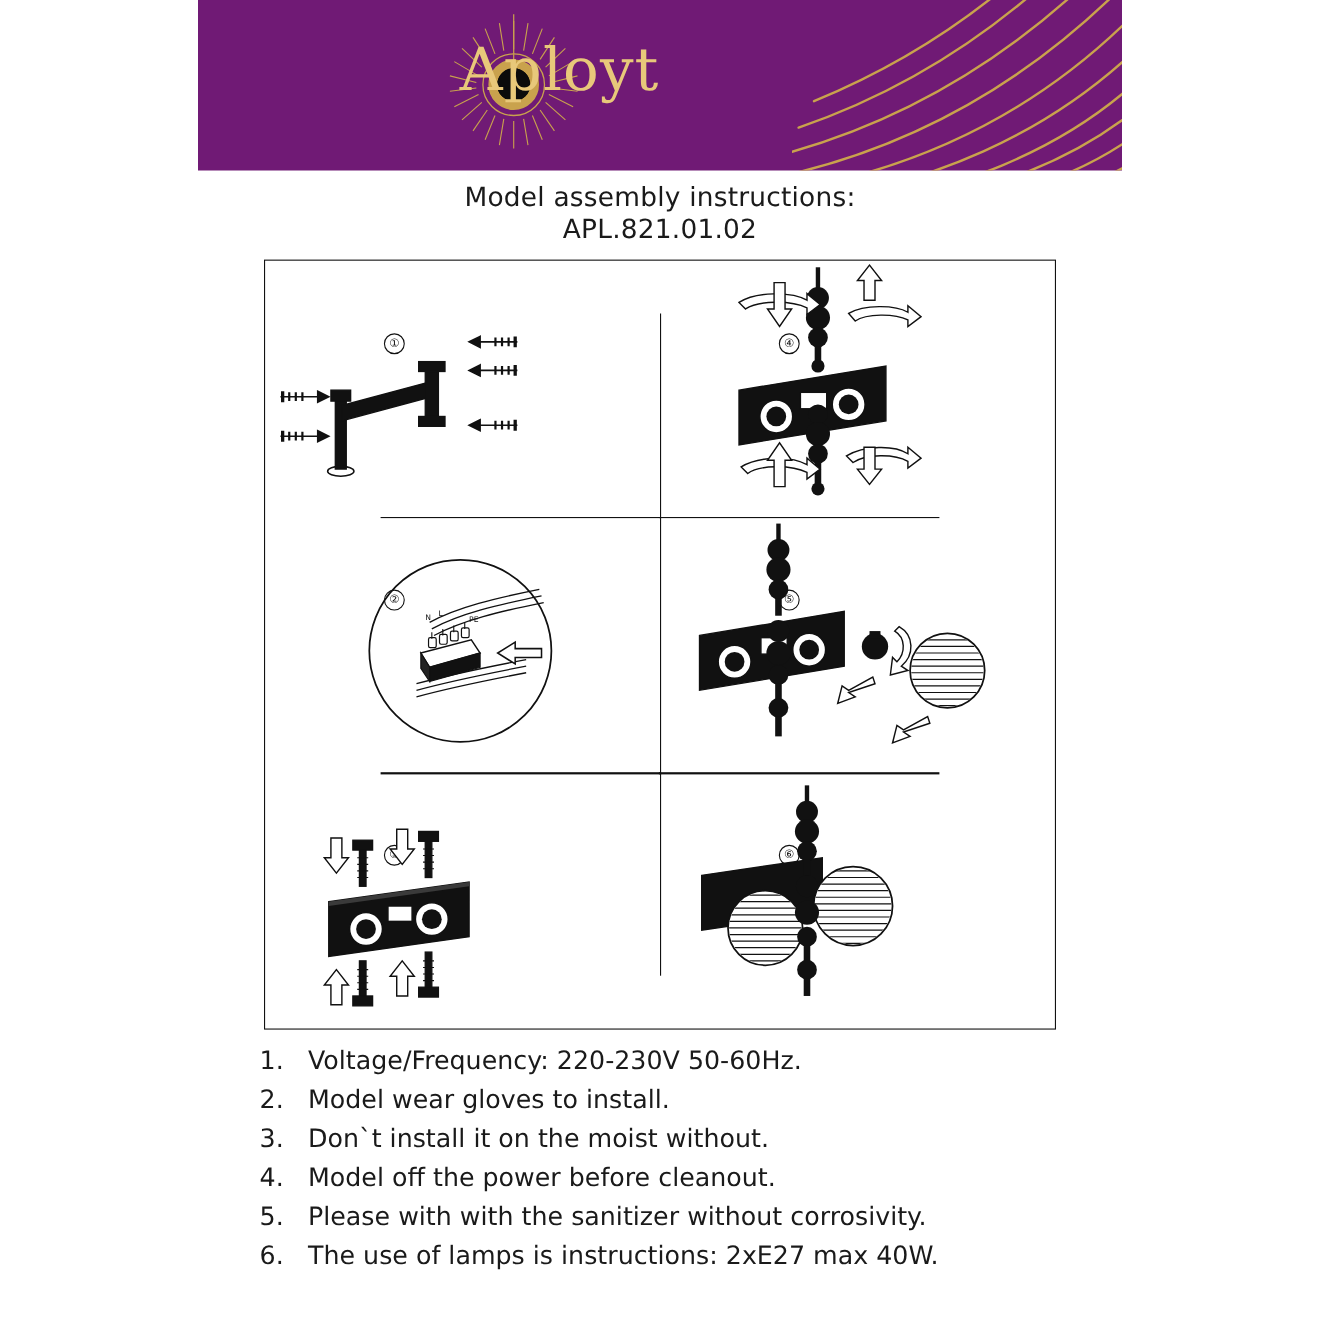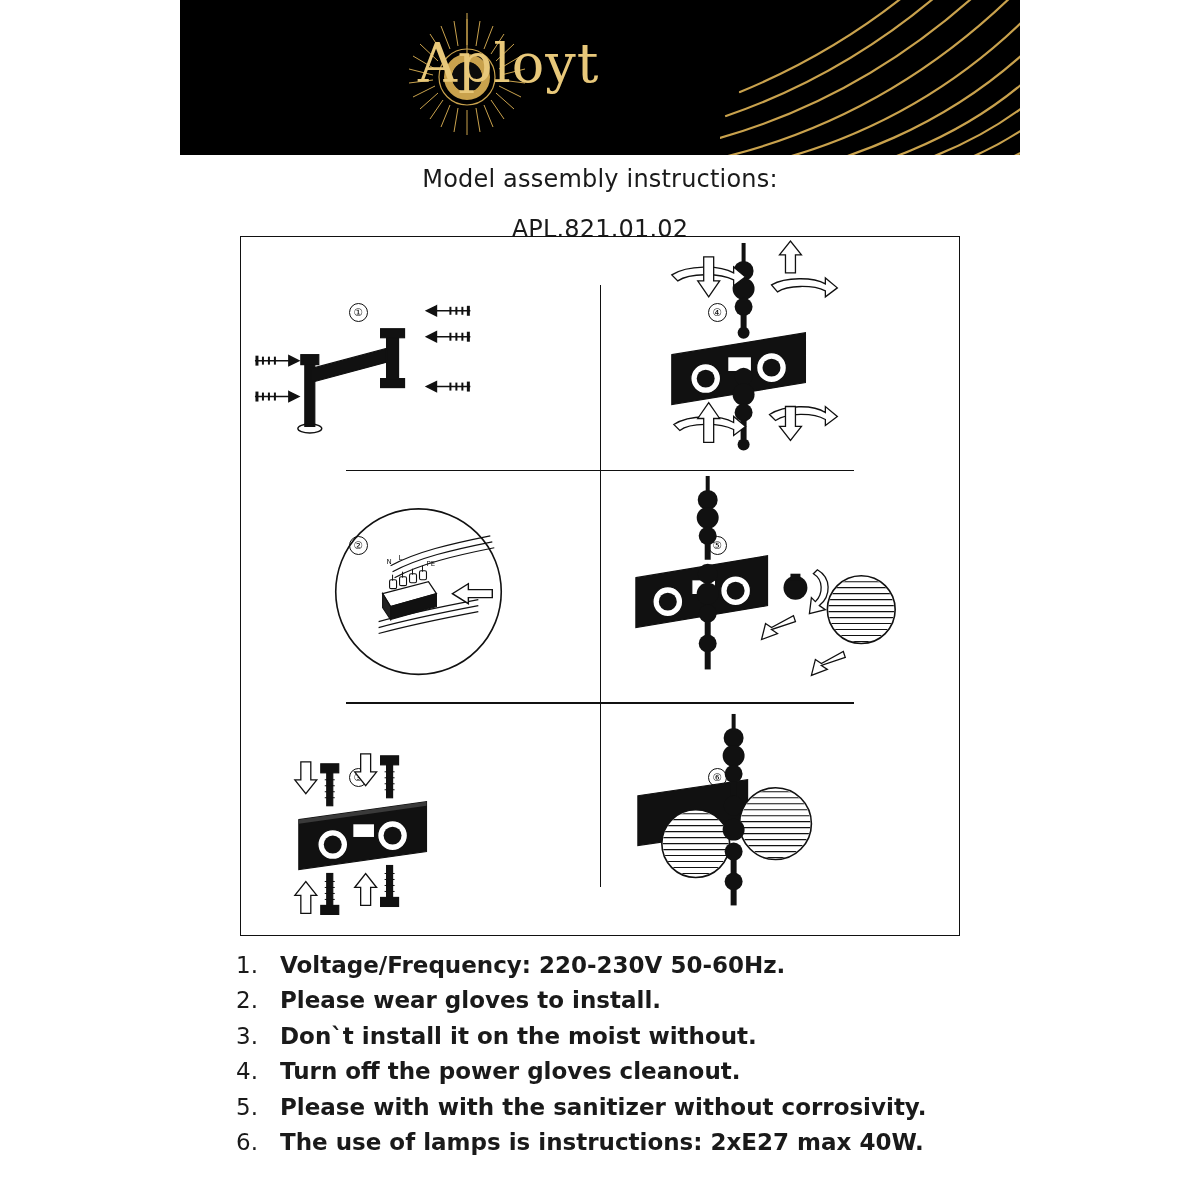--- a/index.html
+++ b/index.html
@@ -16,21 +16,21 @@
     overflow: hidden;
   }
 
   
   .banner {
     position: absolute;
     left: 180px;
     top: 0;
     width: 840px;
     height: 155px;
-    background: #000000;
+    background: #701a75;
     overflow: hidden;
   }
   .banner-inner {
     position: relative;
     width: 100%;
     height: 100%;
   }
   .brand {
     position: absolute;
     left: 238px;
@@ -65,21 +65,21 @@
     text-align: center;
   }
   .title-line1 {
     font-size: 24px;
     color: #1a1a1a;
     letter-spacing: .2px;
   }
   .title-line2 {
     font-size: 24px;
     color: #1a1a1a;
-    margin-top: 22px;
+    margin-top: 1px;
     letter-spacing: .2px;
   }
 
   
   .frame {
     position: absolute;
     left: 240px;
     top: 236px;
     width: 720px;
     height: 700px;
@@ -159,21 +159,20 @@
     margin-bottom: 9px;
     line-height: 1.15;
   }
   .note .n {
     width: 44px;
     flex: 0 0 44px;
     text-align: left;
   }
   .note .t {
     flex: 1;
-    font-weight: bold;
   }
 </style>
 </head>
 <body>
 
 <div class="banner">
   <div class="banner-inner">
 
     <svg class="sunburst" viewBox="0 0 165 145">
       <g stroke="#c9a24d" stroke-width="1.1" fill="none">
@@ -590,29 +589,29 @@
   </div>
 </div>
 
 <div class="notes">
   <div class="note">
     <span class="n">1.</span>
     <span class="t">Voltage/Frequency: 220-230V 50-60Hz.</span>
   </div>
   <div class="note">
     <span class="n">2.</span>
-    <span class="t">Please wear gloves to install.</span>
+    <span class="t">Model wear gloves to install.</span>
   </div>
   <div class="note">
     <span class="n">3.</span>
     <span class="t">Don`t install it on the moist without.</span>
   </div>
   <div class="note">
     <span class="n">4.</span>
-    <span class="t">Turn off the power gloves cleanout.</span>
+    <span class="t">Model off the power before cleanout.</span>
   </div>
   <div class="note">
     <span class="n">5.</span>
     <span class="t">Please with with the sanitizer without corrosivity.</span>
   </div>
   <div class="note">
     <span class="n">6.</span>
     <span class="t">The use of lamps is instructions: 2xE27 max 40W.</span>
   </div>
 </div>

